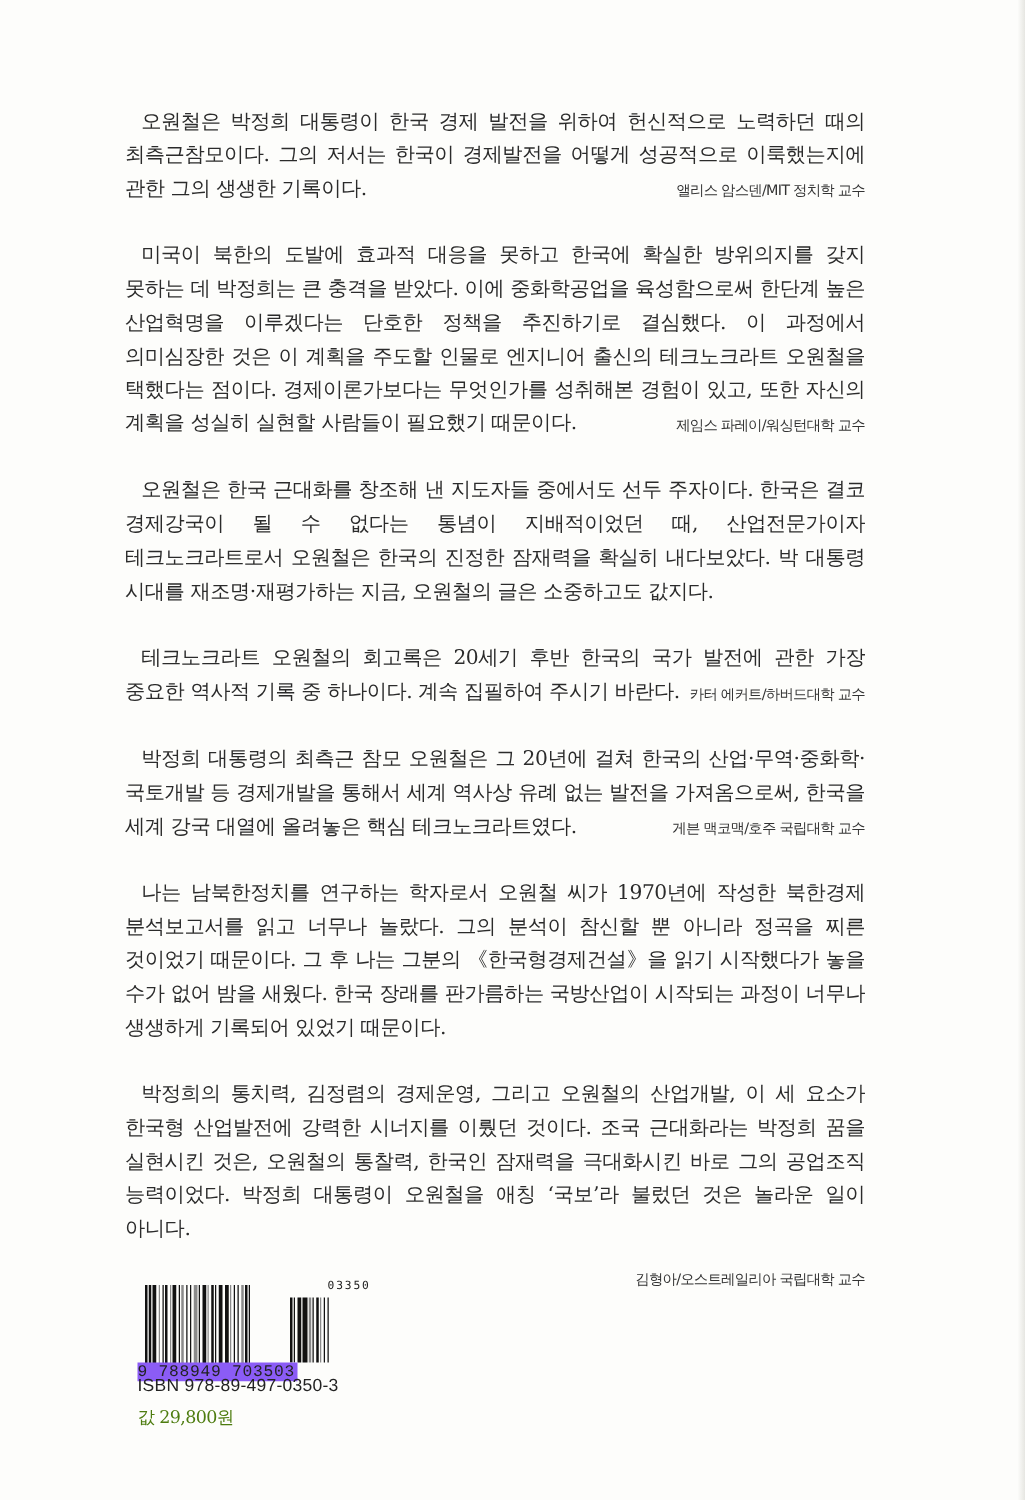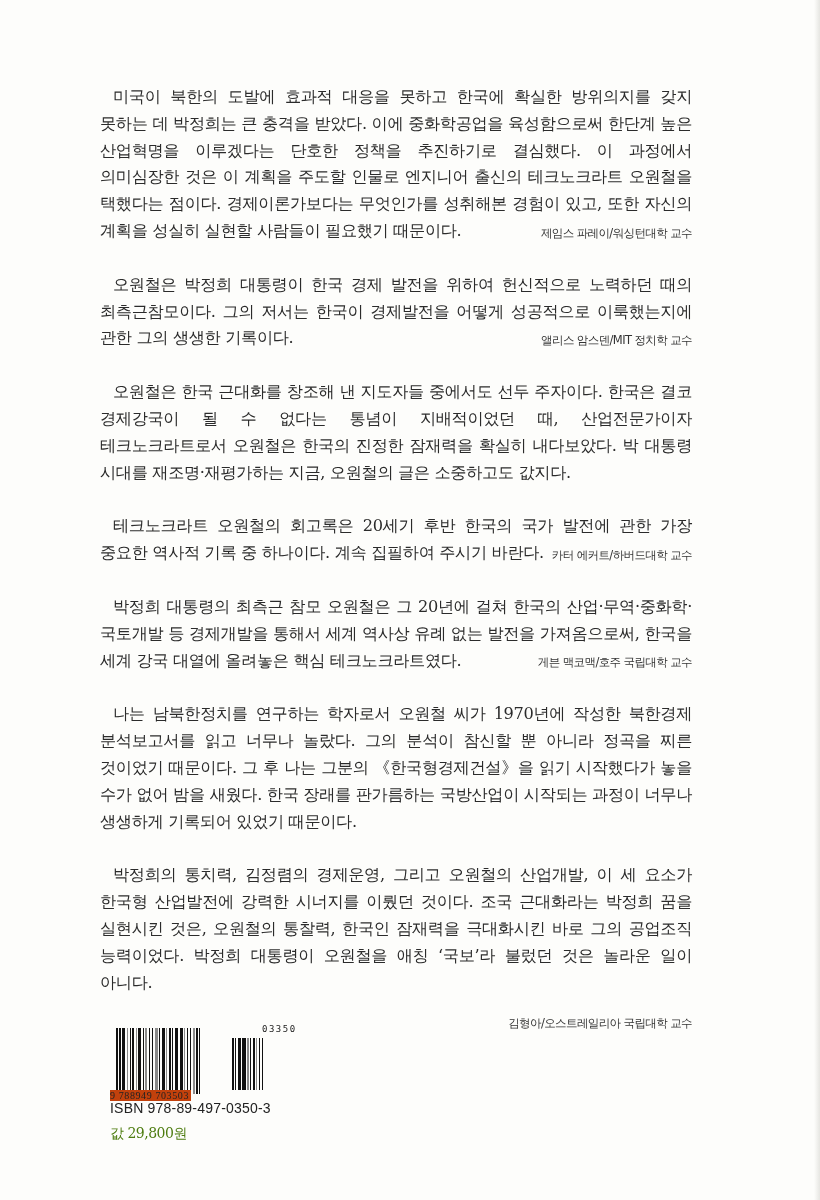--- a/index.html
+++ b/index.html
@@ -49,48 +49,48 @@
     display: flex; align-items: stretch;
   }
   .bar { background: #111; margin-right: 1.6px; }
   .bar.g { background: #8a8a8a; }
   .addon-digits {
     position: absolute; left: 132px; top: 0px; font-size: 9px;
     font-family: "DejaVu Sans Mono", "Liberation Mono", monospace;
     letter-spacing: 1.5px; color: #222; padding-left: 20px;
   }
   .main-digits {
-    position: absolute; left: 0px; top: 66px; font-size: 10px;
-    font-family: Liberation Serif, serif;
-    letter-spacing: 0.6px; color: #222; background: #c2410c; padding-right: 2px;
+    position: absolute; left: 0px; top: 66px; font-size: 13px;
+    font-family: Liberation Mono, monospace;
+    letter-spacing: 0.6px; color: #222; background: #8b5cf6; padding-right: 2px;
   }
   .isbn {
     position: absolute; left: 110px; top: 1100px;
     font-family: "Liberation Sans", "DejaVu Sans", sans-serif;
     font-size: 14px; color: #222; letter-spacing: 0.2px;
   }
   .price {
     position: absolute; left: 110px; top: 1125px;
     font-family: "DejaVu Serif", "Liberation Serif", serif;
     font-size: 14px; color: #4d7c0f; letter-spacing: -0.5px;
   }
 </style>
 </head>
 <body>
 
 <div class="right-edge"></div>
 
 <div class="blurbs">
   <div class="blurb">
+    <p>오원철은 박정희 대통령이 한국 경제 발전을 위하여 헌신적으로 노력하던 때의 최측근참모이다. 그의 저서는 한국이 경제발전을 어떻게 성공적으로 이룩했는지에 관한 그의 생생한 기록이다.</p>
+    <span class="attr">앨리스 암스덴/MIT 정치학 교수</span>
+  </div>
+  <div class="blurb">
     <p>미국이 북한의 도발에 효과적 대응을 못하고 한국에 확실한 방위의지를 갖지 못하는 데 박정희는 큰 충격을 받았다. 이에 중화학공업을 육성함으로써 한단계 높은 산업혁명을 이루겠다는 단호한 정책을 추진하기로 결심했다. 이 과정에서 의미심장한 것은 이 계획을 주도할 인물로 엔지니어 출신의 테크노크라트 오원철을 택했다는 점이다. 경제이론가보다는 무엇인가를 성취해본 경험이 있고, 또한 자신의 계획을 성실히 실현할 사람들이 필요했기 때문이다.</p>
     <span class="attr">제임스 파레이/워싱턴대학 교수</span>
-  </div>
-  <div class="blurb">
-    <p>오원철은 박정희 대통령이 한국 경제 발전을 위하여 헌신적으로 노력하던 때의 최측근참모이다. 그의 저서는 한국이 경제발전을 어떻게 성공적으로 이룩했는지에 관한 그의 생생한 기록이다.</p>
-    <span class="attr">앨리스 암스덴/MIT 정치학 교수</span>
   </div>
   <div class="blurb">
     <p>오원철은 한국 근대화를 창조해 낸 지도자들 중에서도 선두 주자이다. 한국은 결코 경제강국이 될 수 없다는 통념이 지배적이었던 때, 산업전문가이자 테크노크라트로서 오원철은 한국의 진정한 잠재력을 확실히 내다보았다. 박 대통령 시대를 재조명·재평가하는 지금, 오원철의 글은 소중하고도 값지다.</p>
   </div>
   <div class="blurb">
     <p>테크노크라트 오원철의 회고록은 20세기 후반 한국의 국가 발전에 관한 가장 중요한 역사적 기록 중 하나이다. 계속 집필하여 주시기 바란다.</p>
     <span class="attr">카터 에커트/하버드대학 교수</span>
   </div>
   <div class="blurb">
     <p>박정희 대통령의 최측근 참모 오원철은 그 20년에 걸쳐 한국의 산업·무역·중화학·국토개발 등 경제개발을 통해서 세계 역사상 유례 없는 발전을 가져옴으로써, 한국을 세계 강국 대열에 올려놓은 핵심 테크노크라트였다.</p>

